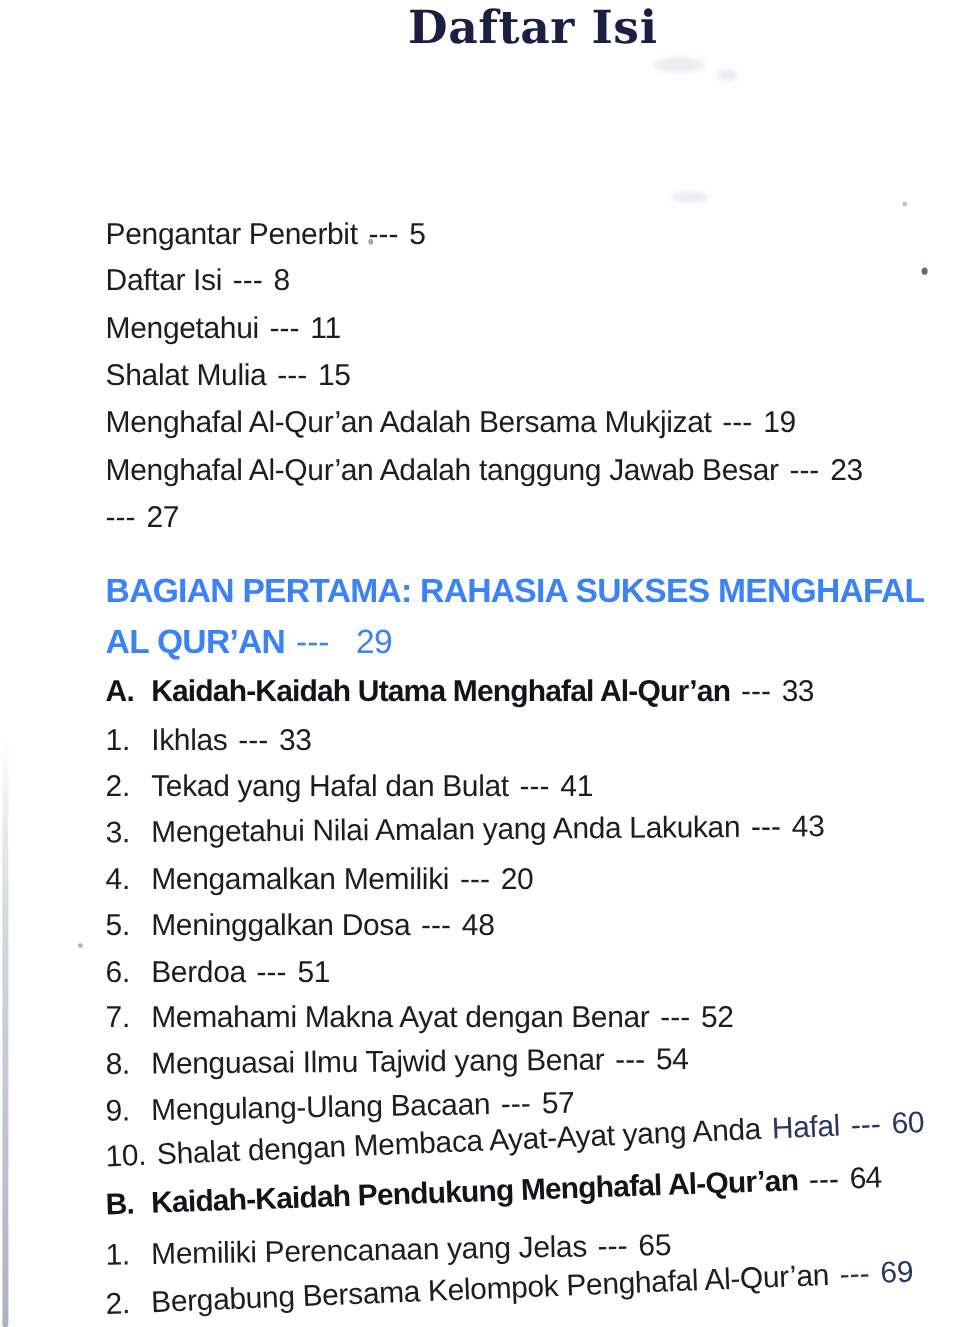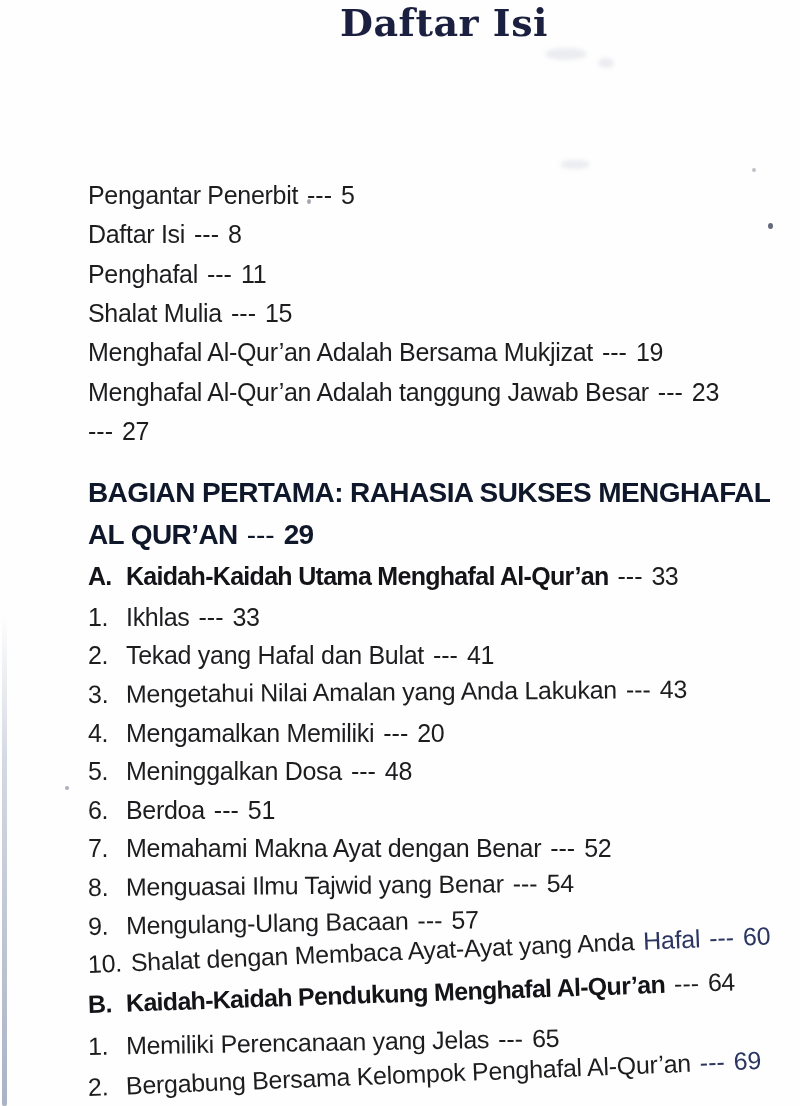--- a/index.html
+++ b/index.html
@@ -40,21 +40,21 @@
     letter-spacing: -0.3px;
     white-space: nowrap;
   }
   .num { min-width: 29px; flex-shrink: 0; }
   .sep { letter-spacing: 0; }
   .bold { font-weight: 700; color: #141418; letter-spacing: -0.7px; }
   .ph-line {
     font-weight: 700;
     font-size: 28px;
     letter-spacing: -0.6px;
-    color: #0f172a;
+    color: #3b82f6;
     line-height: 42px;
     white-space: nowrap;
     display: flex; align-items: center; gap: 9px;
   }
   .blue { color: #2a3560; }
 
   
   .t05 { transform: rotate(-0.5deg); transform-origin: 0 50%; }
   .t10 { transform: rotate(-1.0deg); transform-origin: 0 50%; }
   .t20 { transform: rotate(-2.0deg); transform-origin: 0 50%; }
@@ -101,21 +101,21 @@
     <span>Pengantar Penerbit</span>
     <span class="sep">---</span>
     <span>5</span>
   </div>
   <div class="row">
     <span>Daftar Isi</span>
     <span class="sep">---</span>
     <span>8</span>
   </div>
   <div class="row">
-    <span>Penghafal</span>
+    <span>Mengetahui</span>
     <span class="sep">---</span>
     <span>11</span>
   </div>
   <div class="row">
     <span>Shalat Mulia</span>
     <span class="sep">---</span>
     <span>15</span>
   </div>
   <div class="row">
     <span>Menghafal Al-Qur’an Adalah Bersama Mukjizat</span>
@@ -133,21 +133,21 @@
   </div>
 </div>
 
 <div class="block parthead">
   <div class="ph-line">
     <span>BAGIAN PERTAMA: RAHASIA SUKSES MENGHAFAL</span>
   </div>
   <div class="ph-line">
     <span>AL QUR’AN</span>
     <span class="sep" style="font-weight:400;">---</span>
-    <span style="font-weight:700;">29</span>
+    <span style="font-weight:400;margin-left:13px;">29</span>
   </div>
 </div>
 
 <div class="block sec-a">
   <div class="row bold">
     <span class="num">A.</span>
     <span>Kaidah-Kaidah Utama Menghafal Al-Qur’an</span>
     <span class="sep" style="font-weight:400;color:#1d1d20;">---</span>
     <span style="font-weight:400;color:#1d1d20;">33</span>
   </div>

